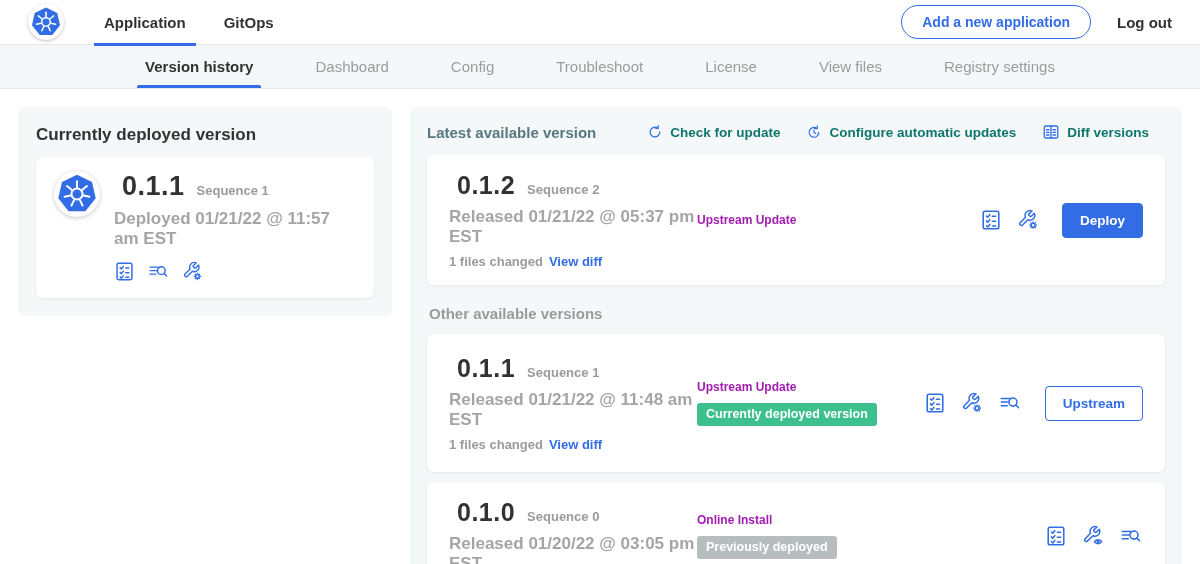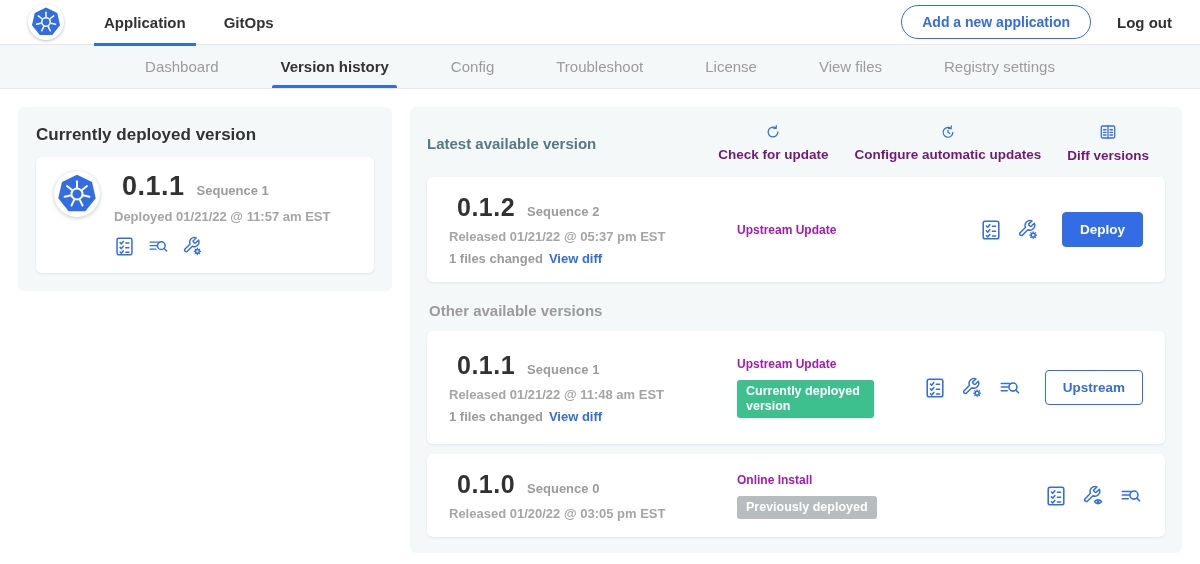--- a/index.html
+++ b/index.html
@@ -50,43 +50,42 @@
   .subnav .tab.active::after {
     content:""; position:absolute; left:-6px; right:-6px; bottom:0; height:3px;
     background:#326de6; border-radius:2px 2px 0 0;
   }
   
   .content { display:flex; align-items:flex-start; padding:18px; gap:18px; }
   .gray-card { background:#f5f8f9; border-radius:6px; }
   .deployed-card { width:374px; padding:14px 18px 18px 18px; }
   .deployed-card h2 { font-size:17px; font-weight:700; color:#323232; margin:4px 0 12px 0; }
   .white-card {
-    background:#fff; border-radius:6px; box-shadow:0 1px 3px rgba(0,0,0,.08);gap:40px;
+    background:#fff; border-radius:6px; box-shadow:0 1px 3px rgba(0,0,0,.08);
   }
   .deployed-inner { padding:14px 18px 16px 18px; display:flex; gap:14px; }
   .k8s-logo {
     width:46px; height:46px; border-radius:50%; background:#fff; flex:0 0 auto;
     box-shadow:0 1px 4px rgba(0,0,0,.22); display:flex; align-items:center; justify-content:center;
   }
   .k8s-logo .heptagon { width:40px; height:40px; }
   .version-line { display:flex; align-items:baseline; gap:12px; }
   .version-big { font-size:27px; font-weight:700; color:#323232; letter-spacing:.5px;margin-left:8px; }
   .seq { font-size:13px; color:#9b9b9b; font-weight:600; }
-  .meta { font-size:13px; color:#a5a5a5; font-weight:600; margin-top:7px; }
+  .meta { font-size:17px; color:#a5a5a5; font-weight:600; margin-top:7px; }
   .icon-row { display:flex; gap:12px; margin-top:12px; align-items:center; }
   .icon-row svg, .row-icons svg { display:block; cursor:pointer; }
   
   .versions-panel { flex:1; padding:14px 17px 16px 17px; }
   .panel-head { display:flex; align-items:center; margin:2px 16px 14px 0; }
   .panel-title { font-size:15px; font-weight:600; color:#577981; }
   .panel-actions { margin-left:auto; display:flex; align-items:center; gap:26px; }
   .action-link {
-    display:flex; align-items:center; gap:7px; color:#701a75; font-size:13.5px; font-weight:700;
+    display:flex; align-items:center; gap:7px; color:#0f766e; font-size:13.5px; font-weight:700;
     cursor:pointer;
-    flex-direction:column;
   }
   .version-row { display:flex; align-items:center; padding:16px 22px; }
   .row-left { flex:0 0 248px; }
   .row-left .version-line .version-big { font-size:25px; }
   .files-line { font-size:13px; color:#9b9b9b; font-weight:600; margin-top:7px; }
   .view-diff { color:#326de6; font-weight:700; margin-left:6px; cursor:pointer; }
   .row-mid { flex:1; padding-right:10px; }
   .source-label { font-size:12px; font-weight:700; color:#a21caf; }
   .badge {
     display:inline-block; margin-top:9px; font-size:12.5px; font-weight:700; color:#fff;
@@ -189,22 +188,22 @@
     </div>
   <div class="top-tab">
       <span>GitOps</span>
     </div>
   <div class="topbar-spacer"></div>
   <button class="pill-btn">Add a new application</button>
   <span class="logout">Log out</span>
 </header>
 
 <nav class="subnav">
+  <div class="tab active">Version history</div>
   <div class="tab">Dashboard</div>
-  <div class="tab active">Version history</div>
   <div class="tab">Config</div>
   <div class="tab">Troubleshoot</div>
   <div class="tab">License</div>
   <div class="tab">View files</div>
   <div class="tab">Registry settings</div>
 </nav>
 
 <main class="content">
 
   <section class="gray-card deployed-card">

